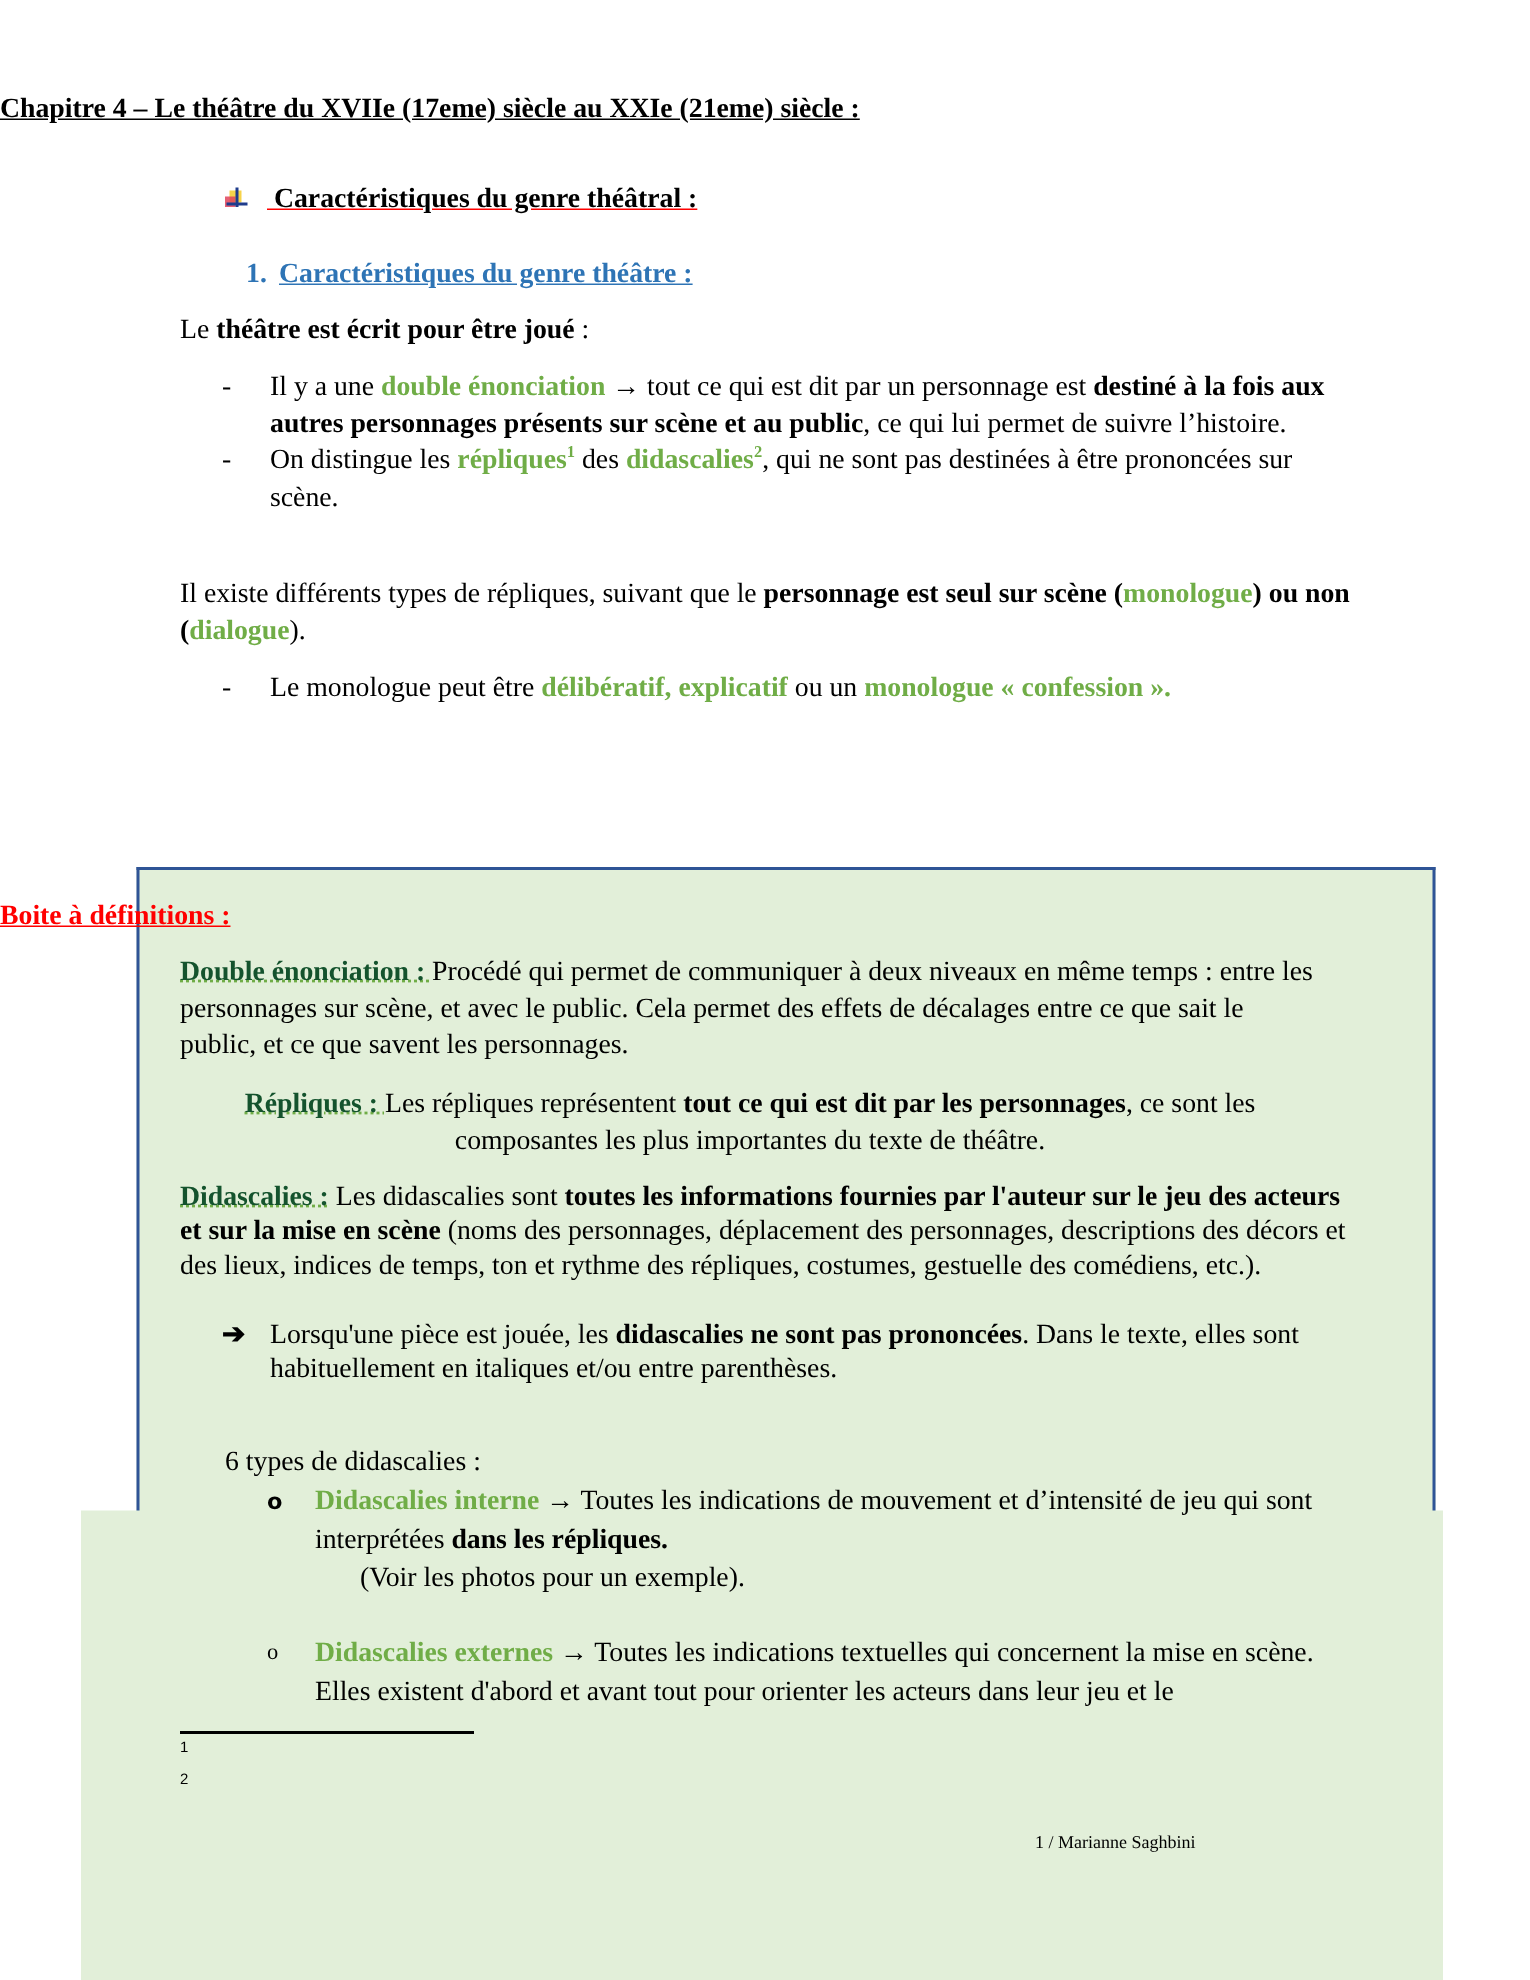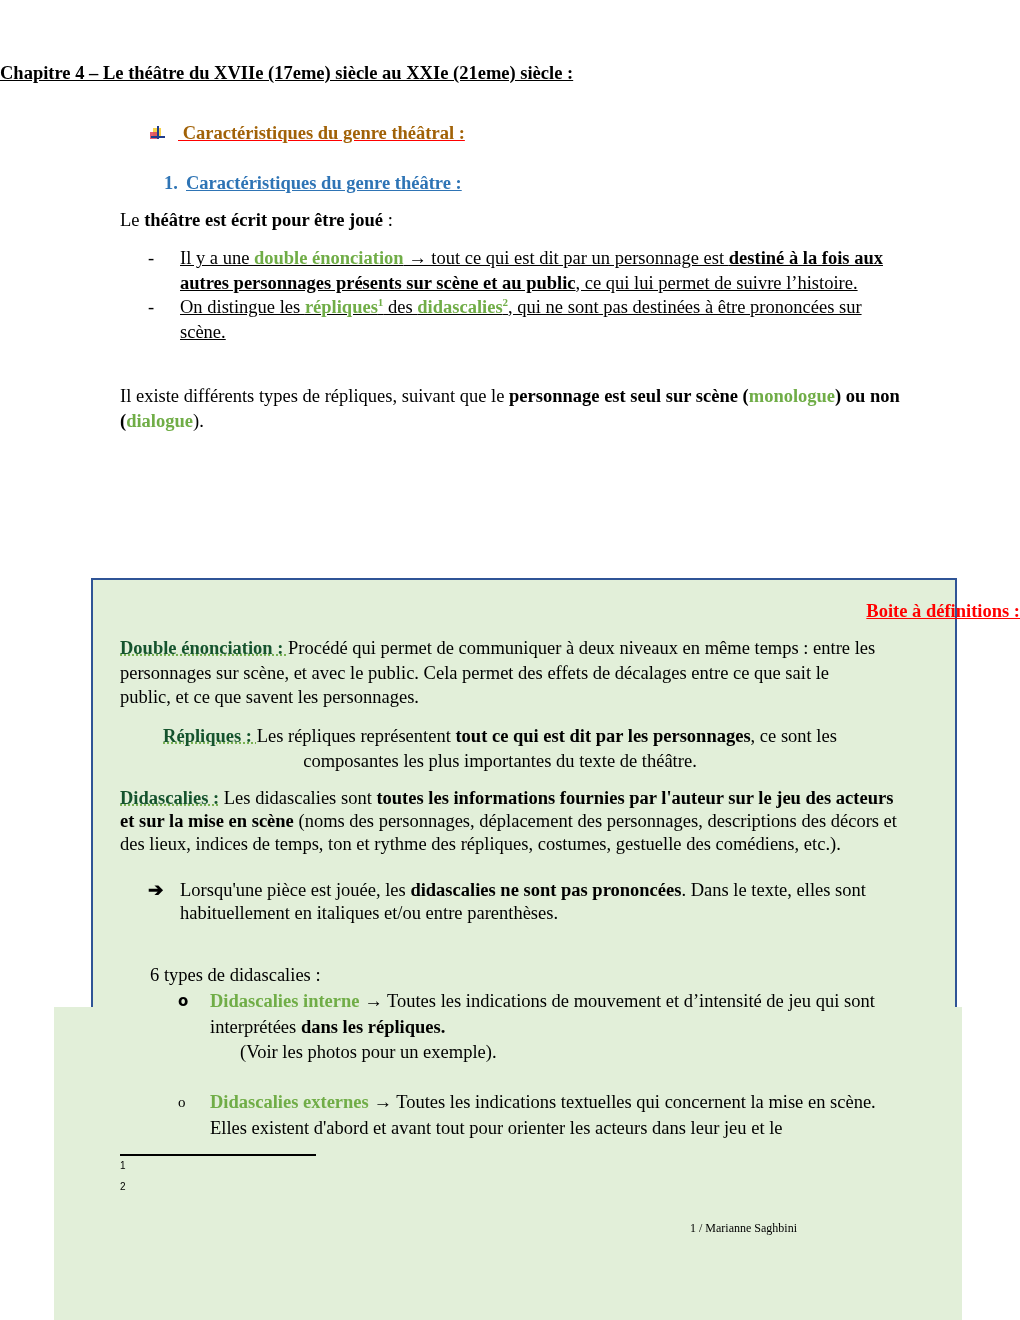--- a/index.html
+++ b/index.html
@@ -12,53 +12,53 @@
   .g { color: #70ad47; font-weight: bold; }
   .b { font-weight: bold; }
   sup { font-size: 11px; line-height: 0; vertical-align: super; }
 
   #title {
     position: absolute; top: 61px; left: 0; width: 1020px; text-align: left;
     font-weight: bold; text-decoration: underline; font-size: 18.5px;
   }
   #section {
     position: absolute; top: 121px; left: 150px;
-    color: #a16207; font-weight: bold; font-size: 18.5px;
+    color: #000000; font-weight: bold; font-size: 18.5px;
   }
   #section .lbl { text-decoration: underline; text-decoration-color: #ff0000; }
   .bullet-icon {
     display: inline-block; width: 16px; height: 14px; position: relative; margin-right: 12px; vertical-align: -1px;
   }
   .bullet-icon .sq1 { position:absolute; left:3px; top:2px; width:8px; height:8px; background:#f7d34a; }
   .bullet-icon .sq2 { position:absolute; left:0px; top:6px; width:7px; height:7px; background:#e0435a; opacity:.85; }
   .bullet-icon .v { position:absolute; left:7px; top:0px; width:2px; height:13px; background:#1f3c8c; }
   .bullet-icon .h { position:absolute; left:1px; top:10px; width:14px; height:2px; background:#1f3c8c; }
 
   #subsection {
     position: absolute; top: 171px; left: 156px;
     color: #2e74b5; font-weight: bold; text-align: center;
   }
   #subsection .num { display:inline-block; width: 30px; }
   #subsection .lbl { text-decoration: underline; }
 
   .p { position: absolute; left: 120px; width: 790px; }
   .dash-list { position: absolute; left: 148px; width: 760px; margin: 0; padding: 0; list-style: none; }
-  .dash-list li { position: relative; padding-left: 32px; text-decoration: underline; }
+  .dash-list li { position: relative; padding-left: 32px; }
   .dash-list li::before { content: "-"; position: absolute; left: 0; }
 
   #defbox {
     position: absolute; left: 91px; top: 578px; width: 866px; height: 440px;
     background: #e2efd9; border: 2px solid #2f5496; border-bottom: none; box-sizing: border-box;
   }
   #defbox-ext {
     position: absolute; left: 54px; top: 1007px; width: 908px; height: 313px;
     background: #e2efd9;
   }
   #box-title {
-    position: absolute; top: 599px; left: 0; width: 1020px; text-align: right;
+    position: absolute; top: 599px; left: 0; width: 1020px; text-align: left;
     color: #ff0000; font-weight: bold; text-decoration: underline;
   }
   .term { color: #14532d; font-weight: bold; text-decoration: underline dotted #70ad47; }
   .arrow-item { position: absolute; left: 148px; width: 760px; padding-left: 32px; box-sizing: border-box; }
   .arrow-item .arr { position: absolute; left: 0; top: 0; font-weight: bold; }
   .circ-item { position: absolute; left: 178px; width: 720px; padding-left: 32px; box-sizing: border-box; }
   .circ-item .mk { position: absolute; left: 0; top: 0; }
 
   #fn-rule { position: absolute; left: 120px; top: 1154px; width: 196px; height: 2px; background: #000; }
   .fn { position: absolute; left: 120px; font-size: 10px; line-height: 12px; font-family: "Liberation Sans", sans-serif; }
@@ -90,20 +90,23 @@
   <li>
     <span>On distingue les </span><span class="g">répliques</span><sup class="g">1</sup><span> des </span><span class="g">didascalies</span><sup class="g">2</sup><span>, qui ne sont pas destinées à être prononcées sur scène.</span>
   </li>
 </ul>
 
 <div class="p" style="top:384px; width:780px;">
   <span>Il existe différents types de répliques, suivant que le </span><span class="b">personnage est seul sur scène (</span><span class="g">monologue</span><span class="b">) ou non (</span><span class="g">dialogue</span><span>).</span>
 </div>
 
 <ul class="dash-list" style="top:447px;">
+  <li>
+    <span>Le monologue peut être </span><span class="g">délibératif, explicatif</span><span> ou un </span><span class="g">monologue « confession ».</span>
+  </li>
 </ul>
 
 <div id="defbox"></div>
 <div id="defbox-ext"></div>
 
 <div id="box-title">Boite à définitions :</div>
 
 <div class="p" style="top:636px; width:760px;">
   <span class="term">Double énonciation : </span><span>Procédé qui permet de communiquer à deux niveaux en même temps : entre les personnages sur scène, et avec le public. Cela permet des effets de décalages entre ce que sait le public, et ce que savent les personnages.</span>
 </div>

